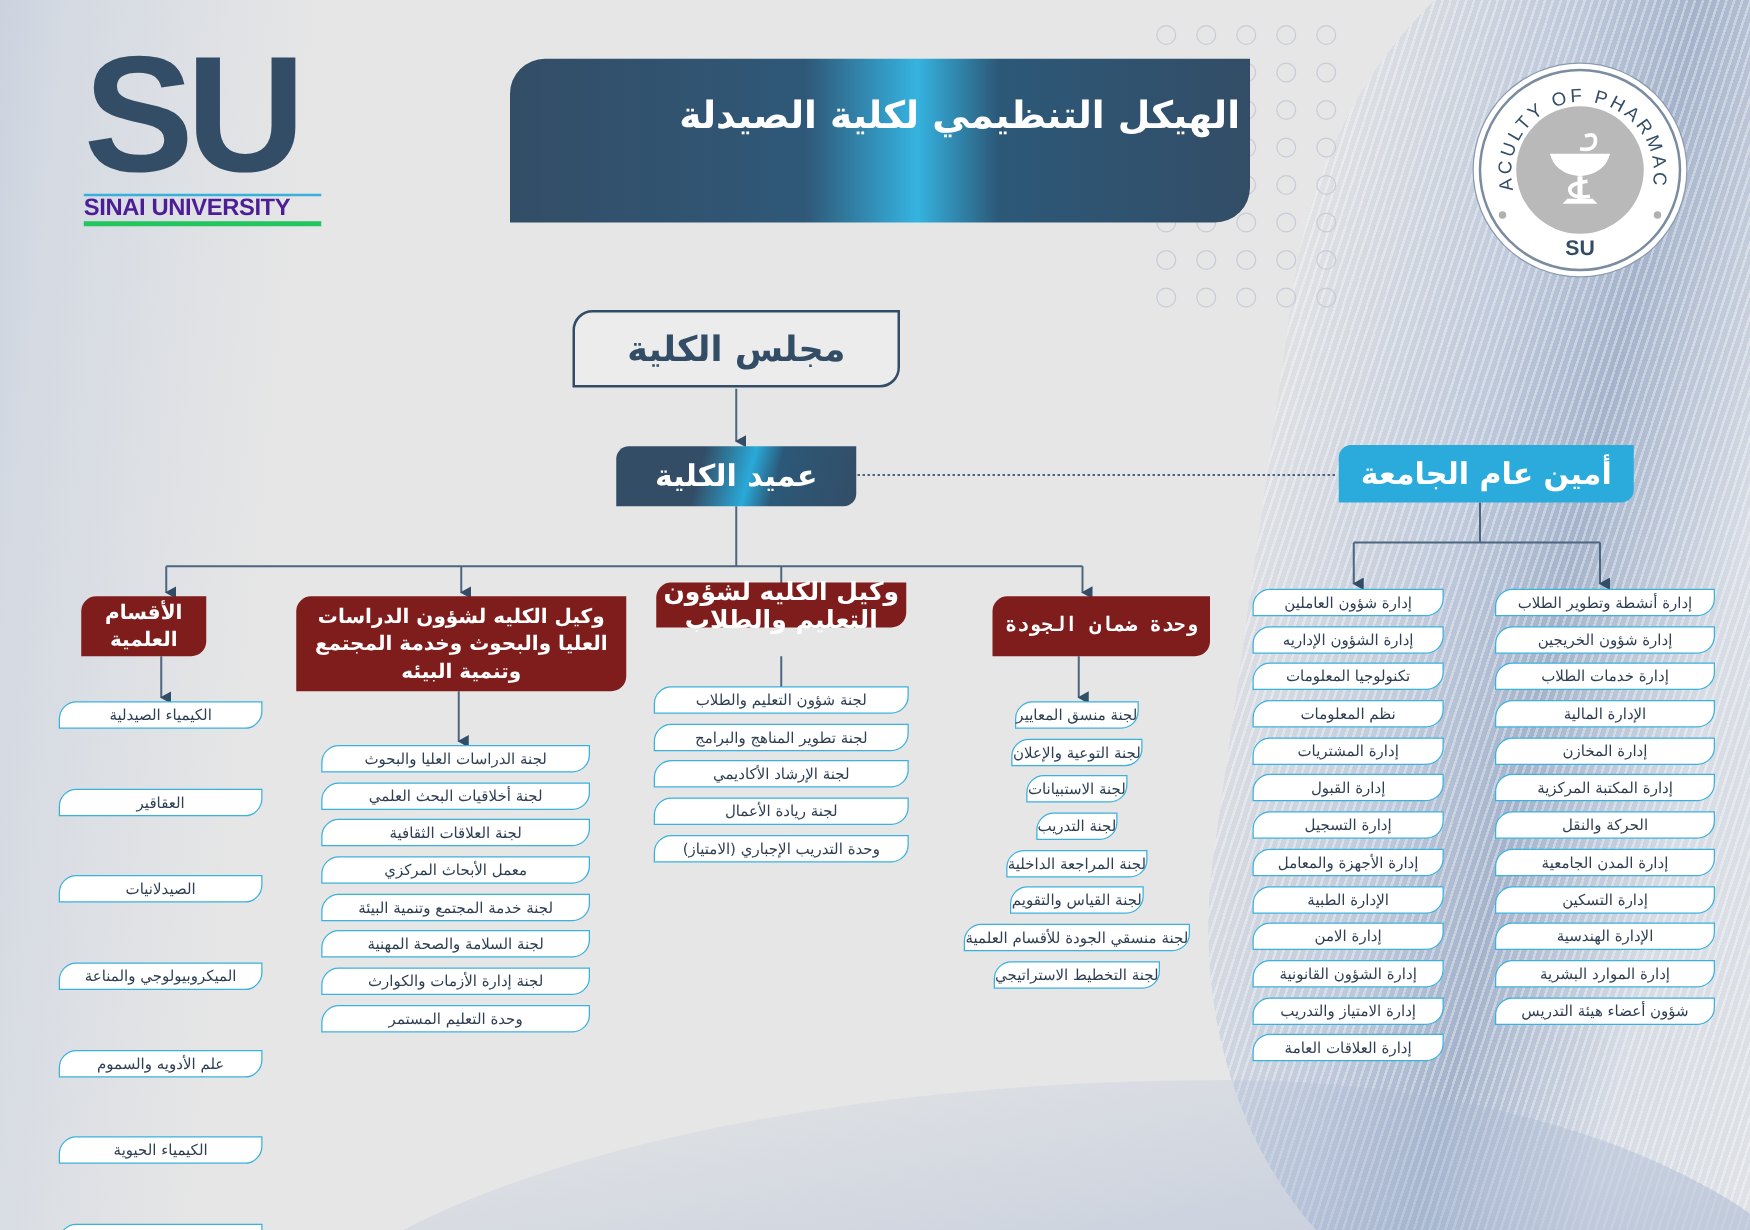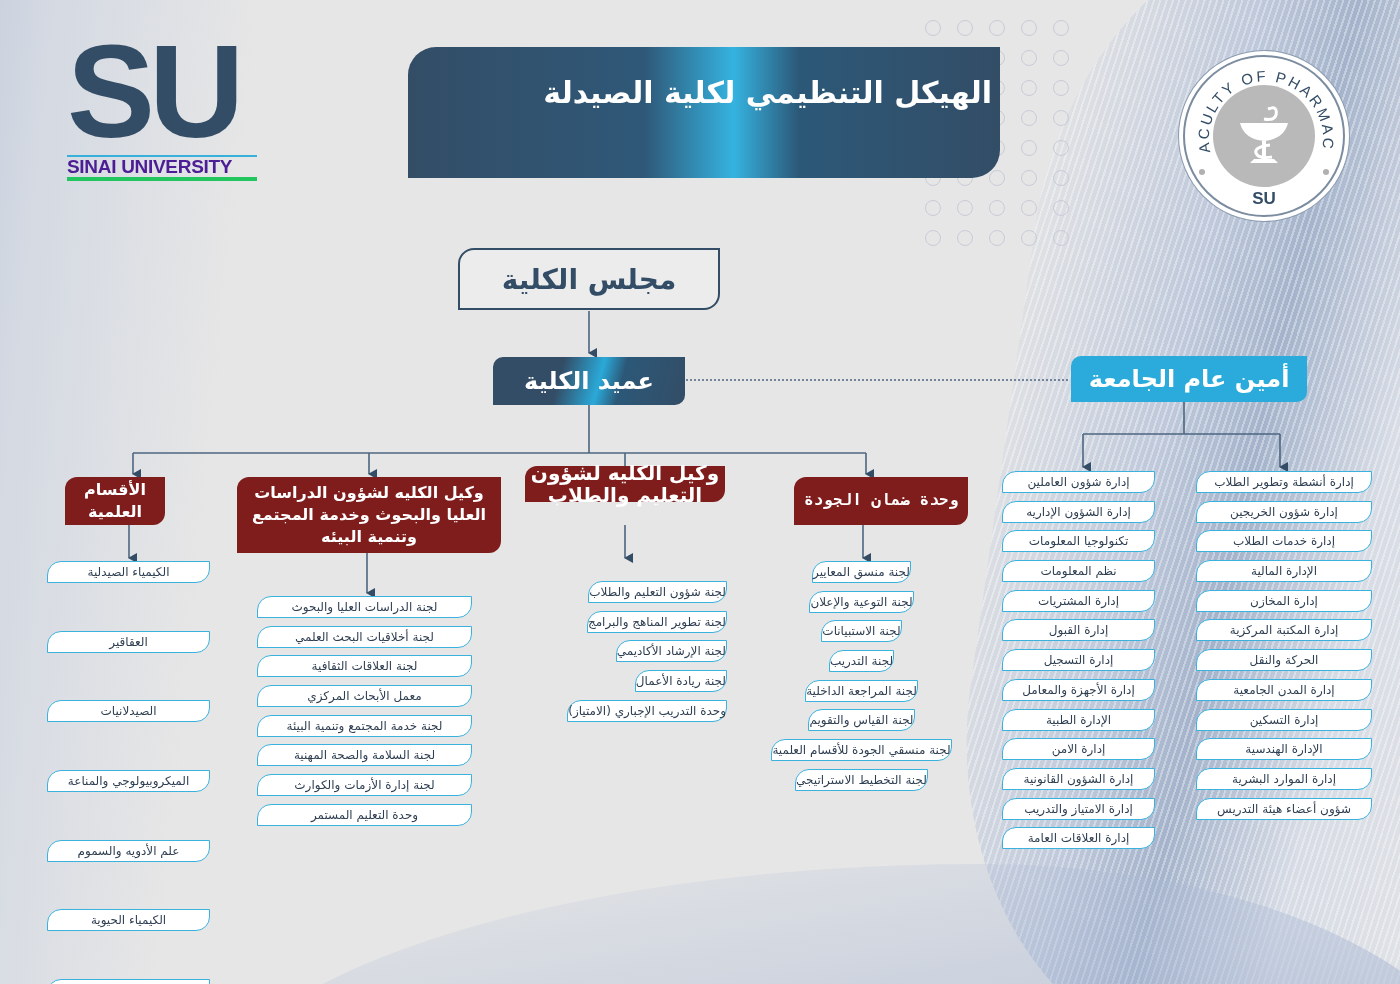--- a/index.html
+++ b/index.html
@@ -118,21 +118,21 @@
   .list { position: absolute; display: flex; flex-direction: column; }
   .pill {
     height: 22px; margin-bottom: 7.7px;
     background: #fff; border: 1.5px solid #3bb1de;
     border-radius: 14px 0 14px 0;
     display: flex; align-items: center; justify-content: center;
     font-size: 12px; color: #2f3f52; direction: rtl; white-space: nowrap;
   }
   .l-sci { left: 47px; top: 561px; width: 163px; gap: 40px; }
   .l-grad { left: 257px; top: 596px; width: 215px; }
-  .l-edu { left: 523px; top: 581px; width: 204px; align-items: flex-end; }
+  .l-edu { left: 523px; top: 549px; width: 204px; }
   .l-qa { left: 745px; top: 561px; width: 233px; align-items: center; }
   .l-sg1 { left: 1002px; top: 471px; width: 153px; justify-content: flex-end; }
   .l-sg2 { left: 1196px; top: 471px; width: 176px; }
 
   
   svg.lines { position: absolute; left: 0; top: 0; pointer-events: none; }
 </style>
 </head>
 <body>
 

